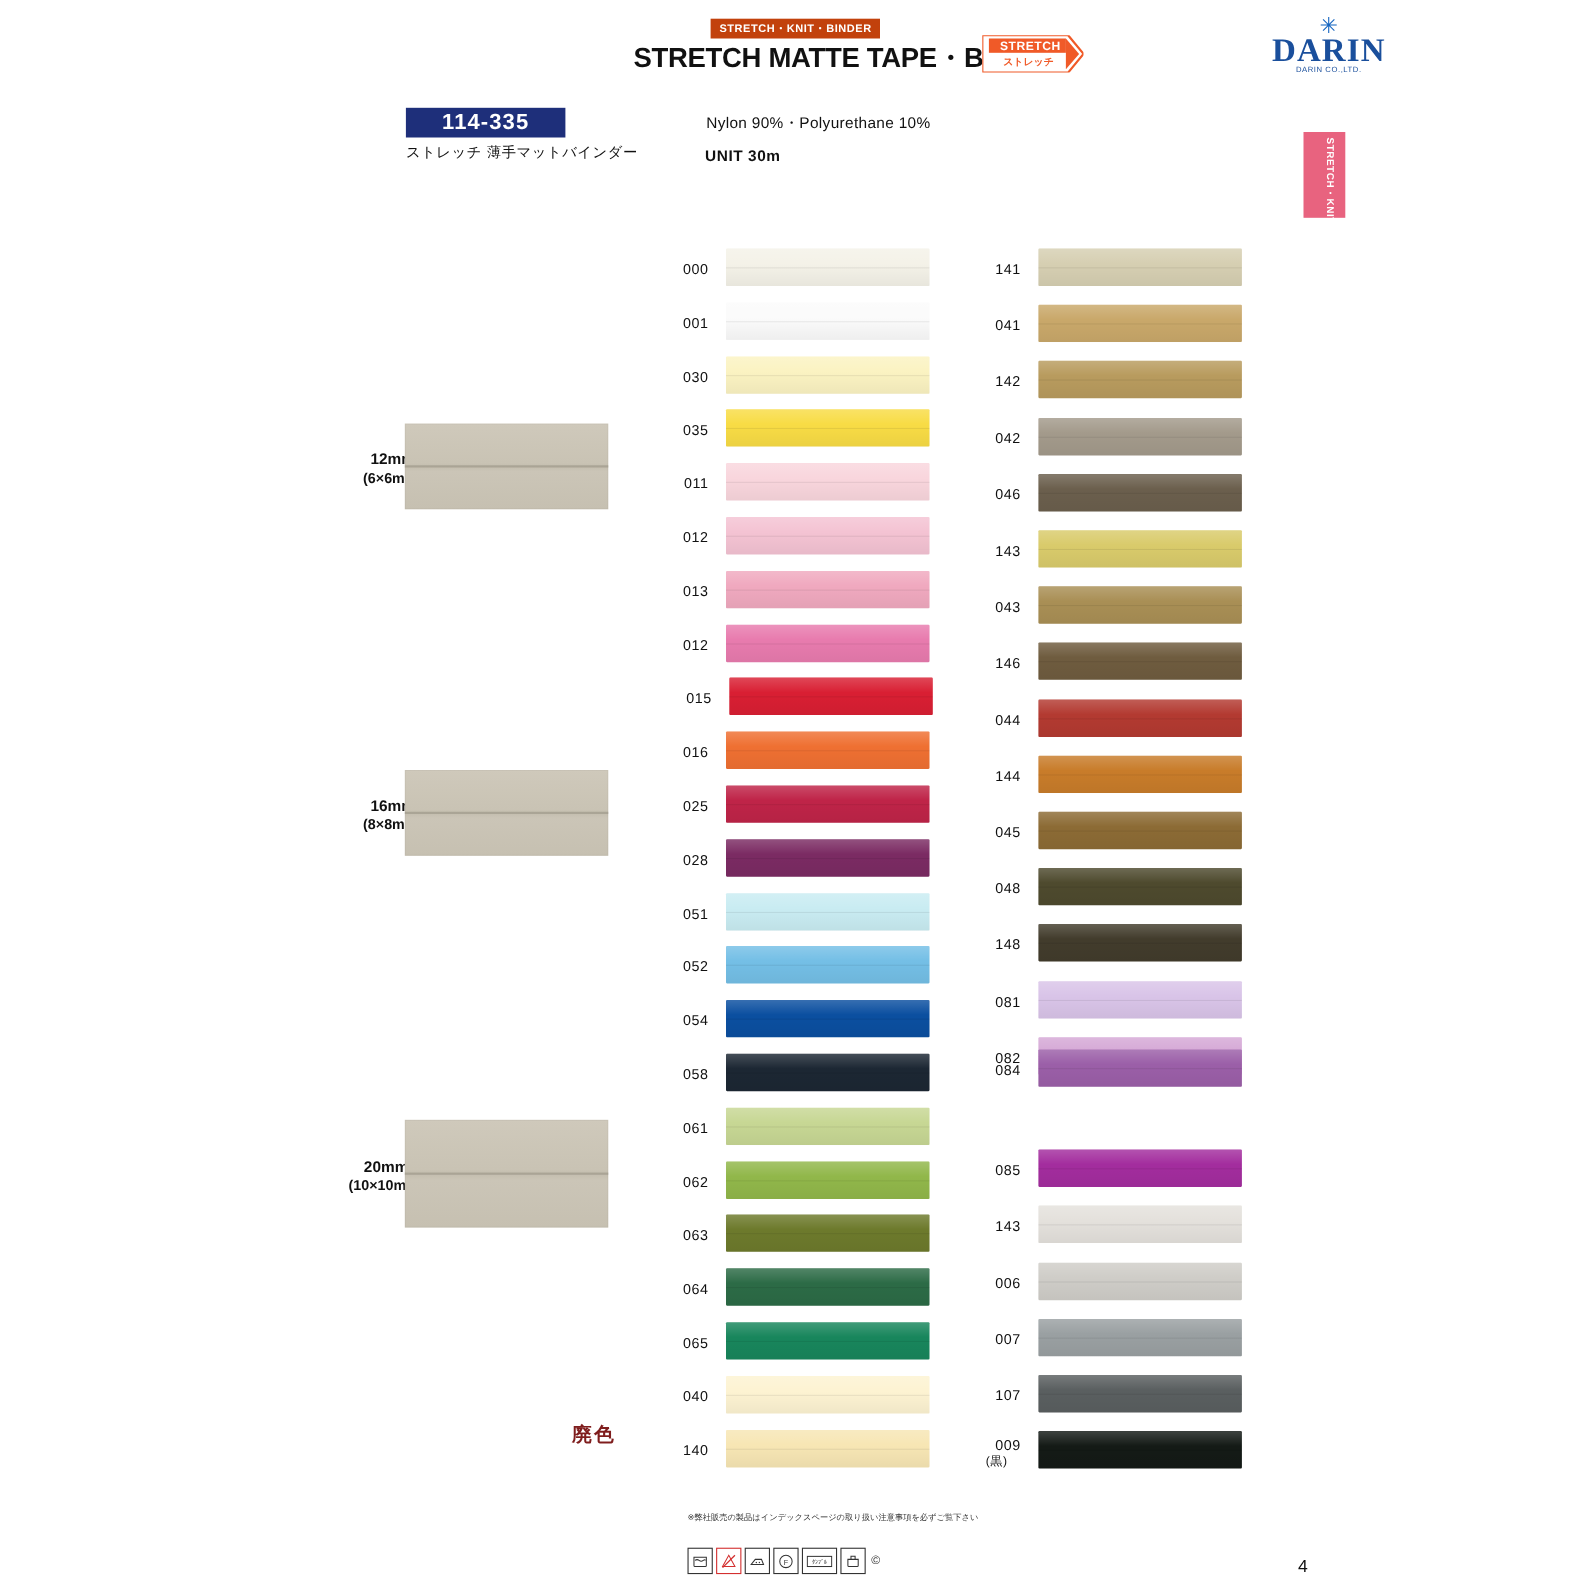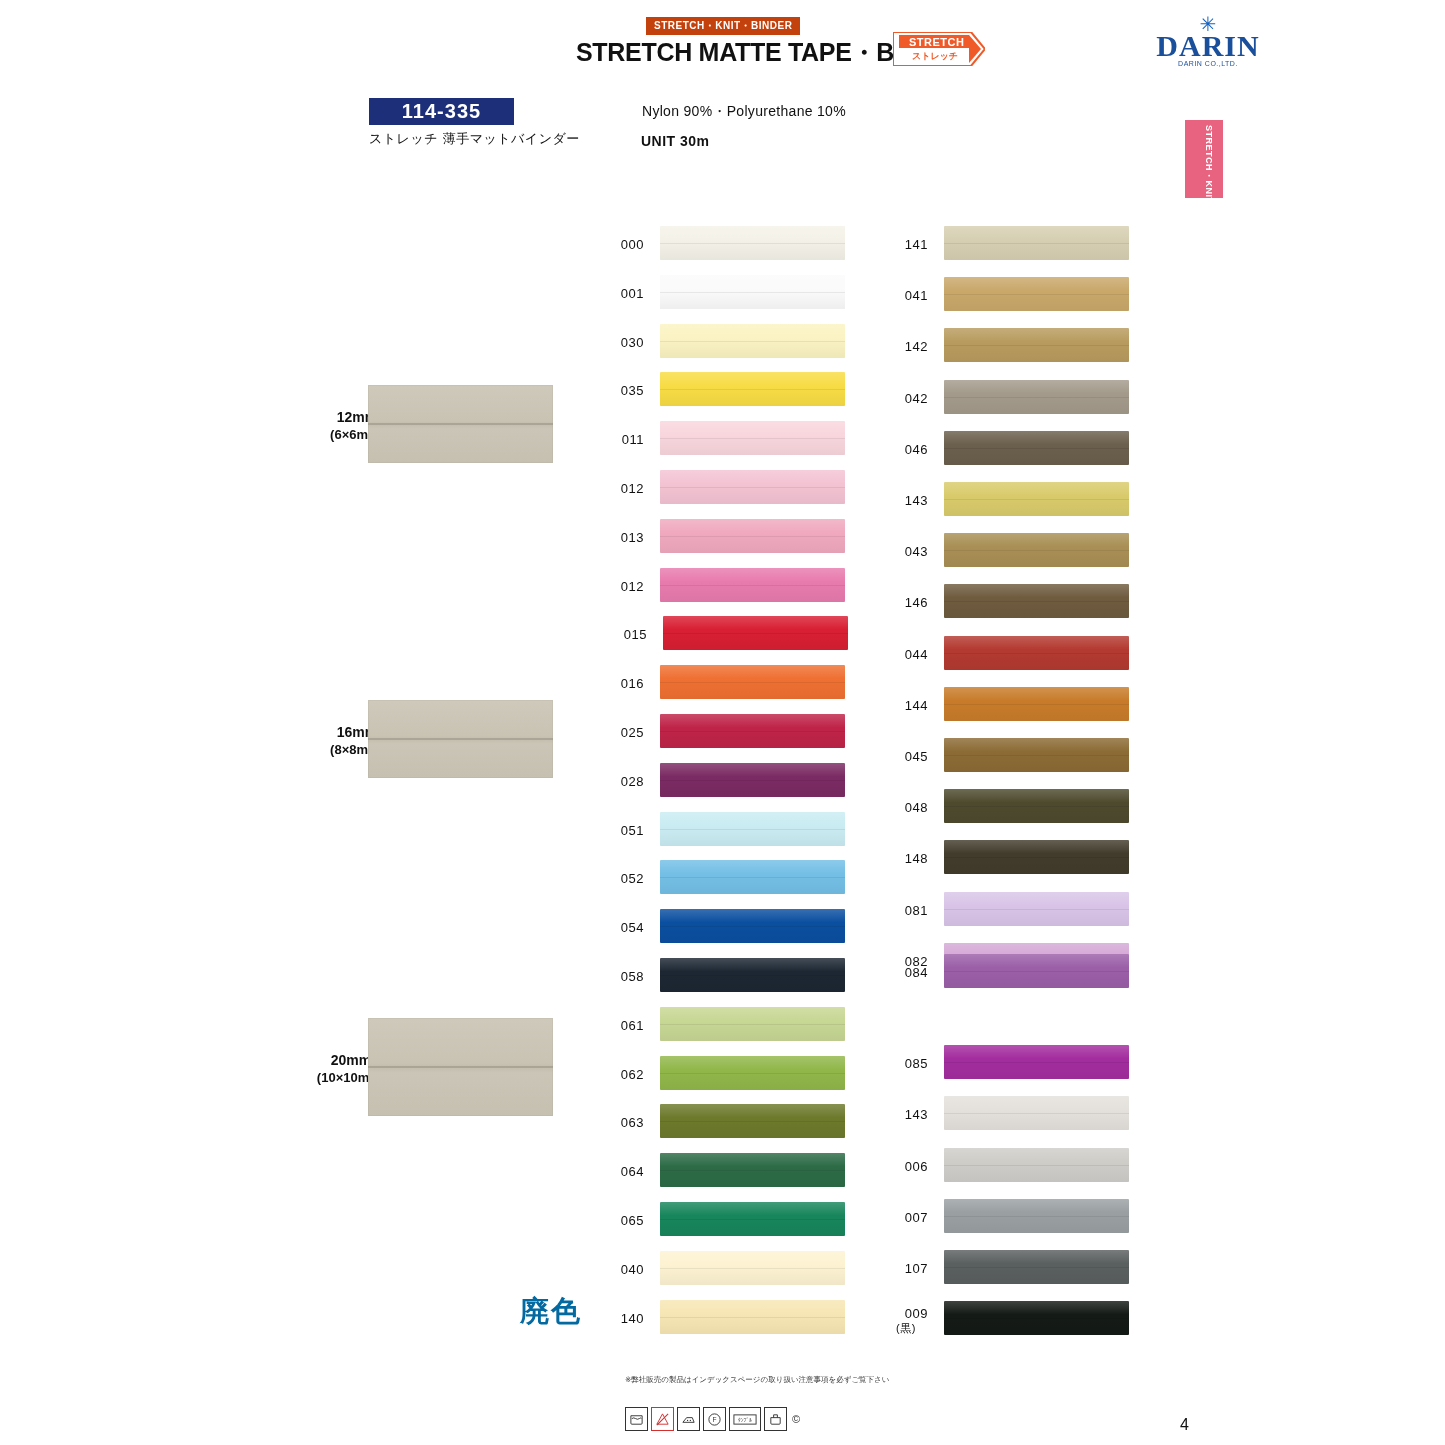--- a/index.html
+++ b/index.html
@@ -136,21 +136,21 @@
     content:"";position:absolute;left:0;right:0;top:50%;height:1px;
     background:rgba(0,0,0,0.07);
   }
   .row .chip::before{
     content:"";position:absolute;left:0;right:0;top:0;bottom:0;
     background:linear-gradient(180deg,rgba(255,255,255,.18),rgba(255,255,255,0) 40%,rgba(0,0,0,.05) 100%);
   }
 
   .haishoku{
     position:absolute;left:520px;top:1292px;
-    font-size:29px;font-weight:bold;color:#0369a1;
+    font-size:18px;font-weight:bold;color:#7f1d1d;
     font-family:"DejaVu Sans", sans-serif;
     letter-spacing:2px;
   }
 
   
   .care{
     position:absolute;left:625px;top:1406px;width:195px;height:26px;
     display:flex;align-items:center;gap:3px;
   }
   .care .ic{

